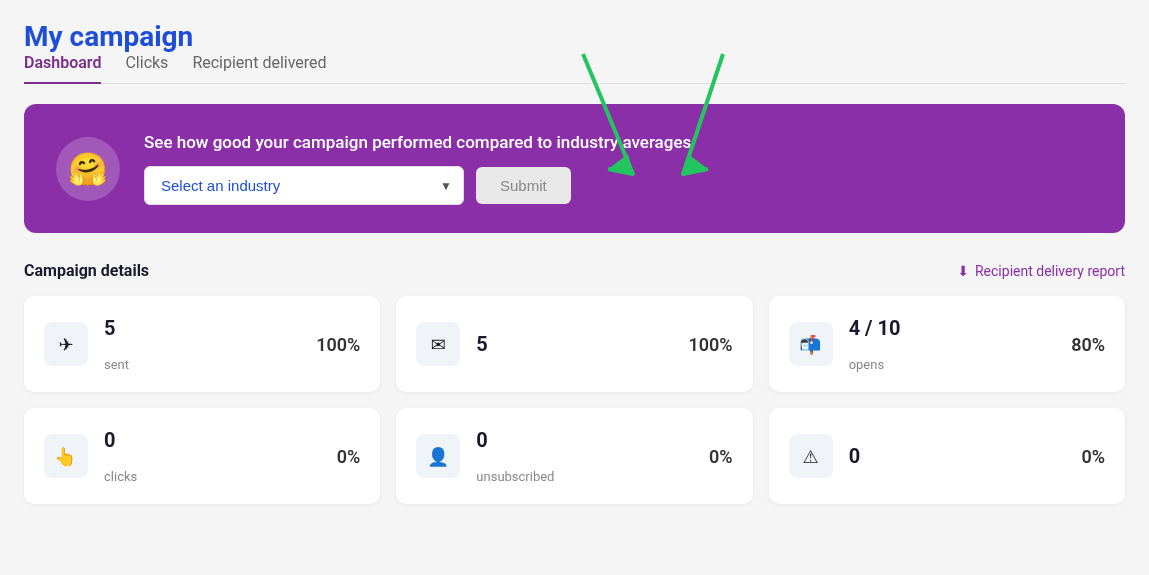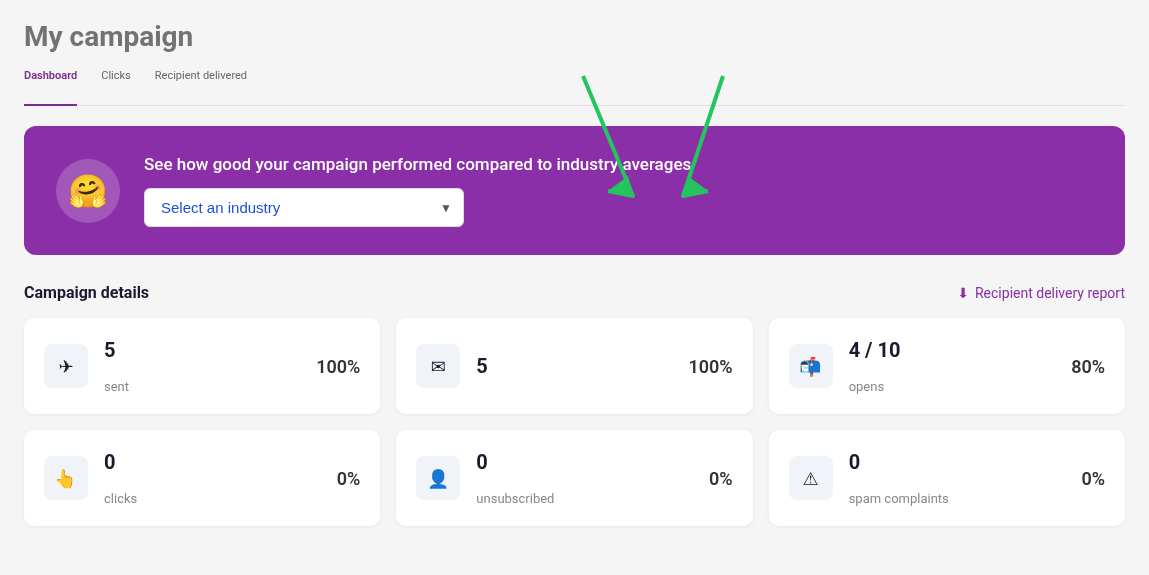--- a/index.html
+++ b/index.html
@@ -8,34 +8,33 @@
       background: #f5f5f5;
       color: #1a1a2e;
       padding: 20px 24px;
       width: 1149px;
       min-height: 575px;
     }
 
     .page-title {
       font-size: 28px;
       font-weight: 700;
-      color: #737373;
-      margin-bottom: 16px;
+      color: #1d4ed8;
     }
 
     .tabs {
       display: flex;
       gap: 24px;
       border-bottom: 1px solid #e0e0e0;
       margin-bottom: 20px;
     }
 
     .tab {
-      padding-bottom: 22px;
-      font-size: 11px;
+      padding-bottom: 10px;
+      font-size: 16px;
       color: #666;
       cursor: pointer;
       border-bottom: 2px solid transparent;
       margin-bottom: -1px;
     }
 
     .tab.active {
       color: #7b2d8b;
       border-bottom: 2px solid #7b2d8b;
       font-weight: 600;
@@ -234,20 +233,21 @@
 
   <div class="banner-content">
     <p class="banner-text">See how good your campaign performed compared to industry averages</p>
     <div class="banner-form">
       <div class="select-wrapper">
         <select>
           <option value="">Select an industry</option>
         </select>
         <span class="select-chevron">▼</span>
       </div>
+      <button class="submit-btn">Submit</button>
     </div>
   </div>
 </div>
 
 <div class="section-header">
   <h2 class="section-title">Campaign details</h2>
   <a class="download-link">
     <span>⬇</span>
     <span>Recipient delivery report</span>
   </a>
@@ -290,17 +290,16 @@
       <div class="stat-info">
         <div class="stat-number">0</div>
         <div class="stat-label">unsubscribed</div>
       </div>
       <div class="stat-percent">0%</div>
     </div>
     <div class="stat-card">
       <div class="stat-icon">⚠</div>
       <div class="stat-info">
         <div class="stat-number">0</div>
-        <div class="stat-label">spam complaints</div>
       </div>
       <div class="stat-percent">0%</div>
     </div>
   </div>
 
 </body></html>

